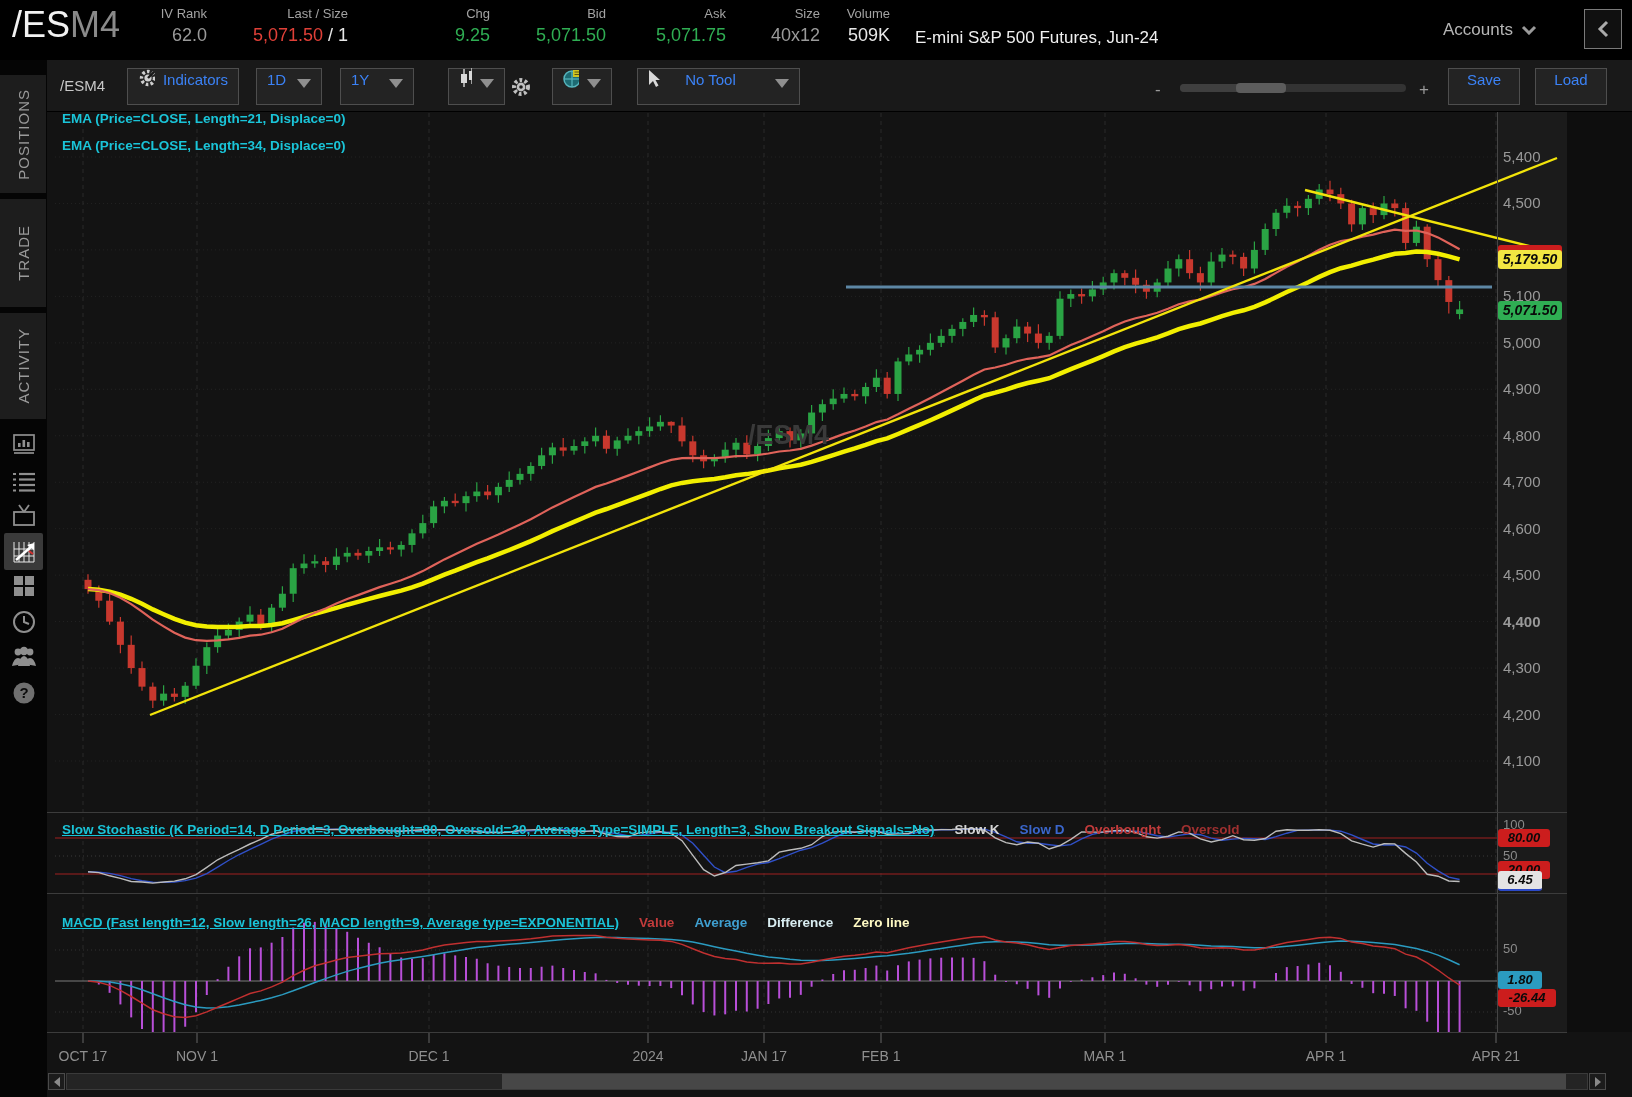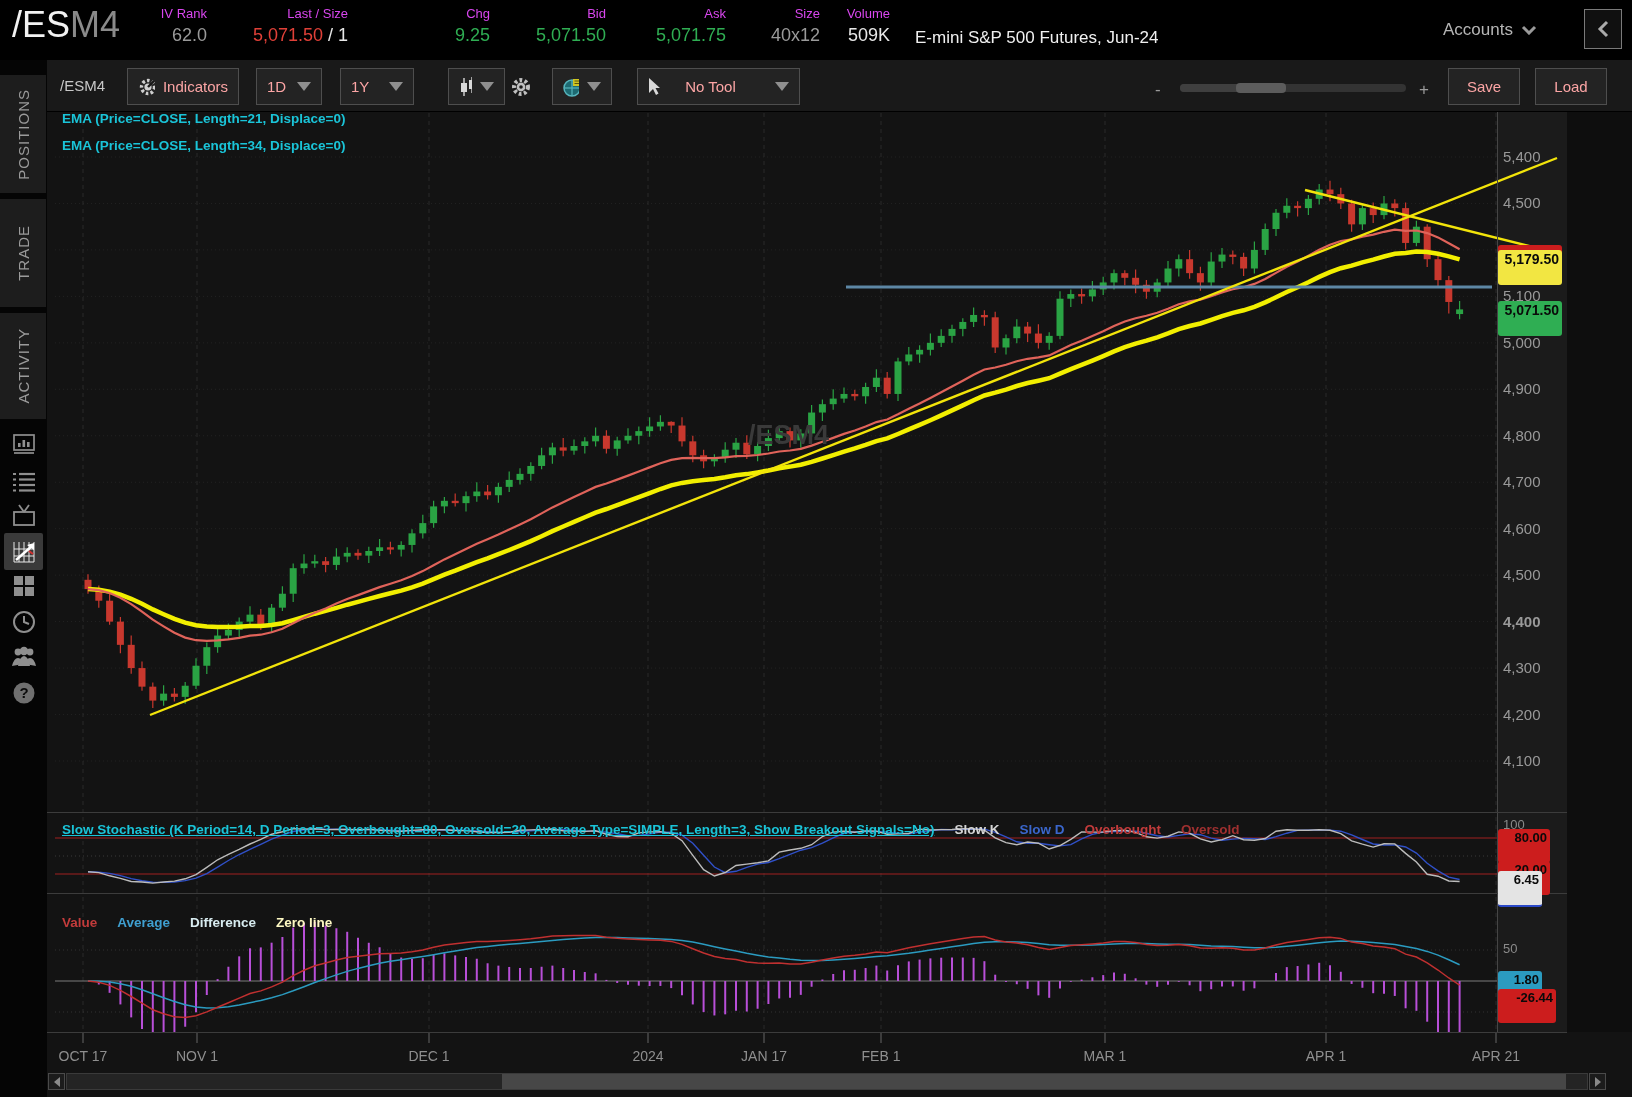--- a/index.html
+++ b/index.html
@@ -6,21 +6,21 @@
   body { background:#000; font-family:"Liberation Sans", sans-serif; }
   .page { position:relative; width:1632px; height:1097px; background:#000; overflow:hidden; }
   .abs { position:absolute; }
 
   
   .header { position:absolute; left:0; top:0; width:1632px; height:60px; background:#000; }
   .symbol { position:absolute; left:12px; top:4px; font-size:36px; font-weight:400; letter-spacing:0; }
   .symbol .root { color:#f2f2f2; }
   .symbol .suffix { color:#8a8a8a; }
   .hfield { position:absolute; top:6px; text-align:right; }
-  .hfield .lbl { display:block; font-size:13px; color:#d946ef; margin-bottom:4px; }
+  .hfield .lbl { display:block; font-size:13px; color:#a3a3a3; margin-bottom:4px; }
   .hfield .val { font-size:18px; color:#c9c9c9; }
   .c-red { color:#e04038 !important; }
   .c-green { color:#2fae53 !important; }
   .c-gray { color:#9a9a9a !important; }
   .c-white { color:#e8e8e8 !important; }
   .desc { position:absolute; left:915px; top:28px; font-size:17px; color:#f0f0f0; }
   .accounts { position:absolute; left:1443px; top:20px; font-size:17px; color:#b5b5b5; display:flex; align-items:center; gap:8px; cursor:pointer; }
   .collapse-btn { position:absolute; left:1584px; top:9px; width:38px; height:40px; border:1px solid #7a7a7a; background:#101010; display:flex; align-items:center; justify-content:center; }
 
   
@@ -33,39 +33,39 @@
   
   .chart-bg { position:absolute; left:47px; top:60px; width:1585px; height:1037px; background:#131313; }
   .axis-bg { position:absolute; left:1497px; top:112px; width:70px; height:920px; background:#1b1b1b; }
   .right-void { position:absolute; left:1567px; top:112px; width:65px; height:920px; background:#0e0e0e; }
   .axis-vline { position:absolute; left:1497px; top:112px; width:1px; height:920px; background:#454545; }
   .divider { position:absolute; left:47px; width:1520px; height:1px; background:#3c3c3c; }
 
   
   .toolbar { position:absolute; left:47px; top:60px; width:1585px; height:52px; background:#191919; border-bottom:1px solid #000; }
   .tb-sym { position:absolute; left:13px; top:17px; font-size:15px; color:#c8c8c8; }
-  .tb-btn { position:absolute; top:8px; height:37px; border:1px solid #4e4e4e; background:#232323; color:#fca5a5; font-size:15px; display:flex; align-items:center; gap:8px; padding:4px 10px; cursor:pointer; }
+  .tb-btn { position:absolute; top:8px; height:37px; border:1px solid #4e4e4e; background:#232323; color:#3b82f6; font-size:15px; display:flex; align-items:flex-end; gap:8px; padding:16px 10px; cursor:pointer; }
   .caret { width:0; height:0; border-left:7px solid transparent; border-right:7px solid transparent; border-top:9px solid #8f8f8f; }
   .zoom-minus, .zoom-plus { position:absolute; top:20px; color:#9a9a9a; font-size:17px; cursor:pointer; }
   .zoom-track { position:absolute; left:1133px; top:24px; width:226px; height:8px; background:#333; border-radius:4px; cursor:pointer; }
   .zoom-fill { position:absolute; left:0; top:0; width:62px; height:8px; background:#3f3f3f; border-radius:4px; }
   .zoom-thumb { position:absolute; left:56px; top:-1px; width:50px; height:10px; background:#5c5c5c; border-radius:4px; cursor:pointer; }
 
   
   .ema-label { position:absolute; left:62px; font-size:13.5px; font-weight:700; color:#1ac4d8; }
   .study-row { position:absolute; left:62px; display:flex; align-items:baseline; gap:20px; white-space:nowrap; }
   .study-title { font-size:13.5px; font-weight:700; color:#1ac4d8; text-decoration:underline; cursor:pointer; }
   .lg { font-size:13.5px; font-weight:700; }
   .watermark { position:absolute; left:748px; top:420px; font-size:27px; font-weight:700; color:#3a3a3a; }
 
   
   .ptick { position:absolute; left:1503px; font-size:15px; color:#999; }
   .ttick { position:absolute; top:1048px; font-size:14px; color:#8f8f8f; transform:translateX(-50%); white-space:nowrap; }
   .stick { position:absolute; left:1503px; font-size:13px; color:#8a8a8a; }
-  .bubble { position:absolute; left:1498px; border-radius:3px; color:#0a0a0a; font-size:14px; font-weight:700; text-align:right; padding:1px 3px 18px; }
+  .bubble { position:absolute; left:1498px; border-radius:3px; color:#0a0a0a; font-size:14px; font-weight:700; text-align:center; padding:1px 3px 2px;font-style:italic; }
   .b-yellow { background:#f2e642; }
   .b-green { background:#2fae53; }
   .b-red { background:#cc1d1d; }
   .b-blue { background:#2b9bc0; }
   .b-white { background:#e4e4e4; border-bottom:2px solid #2b49c8; }
 
   
   .hscroll-track { position:absolute; left:66px; top:1073px; width:1522px; height:17px; background:#242424; border:1px solid #3a3a3a; cursor:pointer; }
   .hscroll-thumb { position:absolute; left:502px; top:1074px; width:1064px; height:15px; background:#474747; cursor:grab; }
   .scroll-btn { position:absolute; top:1073px; width:17px; height:17px; border:1px solid #4a4a4a; background:#1c1c1c; display:flex; align-items:center; justify-content:center; cursor:pointer; }
@@ -749,20 +749,21 @@
 
   <div class="study-row" style="top:822px">
     <span class="study-title">Slow Stochastic (K Period=14, D Period=3, Overbought=80, Oversold=20, Average Type=SIMPLE, Length=3, Show Breakout Signals=No)</span>
     <span class="lg" style="color:#d5d5d5">Slow K</span>
     <span class="lg" style="color:#3a66cc">Slow D</span>
     <span class="lg" style="color:#c23b3b">Overbought</span>
     <span class="lg" style="color:#a03030">Oversold</span>
   </div>
 
   <div class="study-row" style="top:915px">
+    <span class="study-title">MACD (Fast length=12, Slow length=26, MACD length=9, Average type=EXPONENTIAL)</span>
     <span class="lg" style="color:#c23b3b">Value</span>
     <span class="lg" style="color:#3f9fd0">Average</span>
     <span class="lg" style="color:#d8ecf0">Difference</span>
     <span class="lg" style="color:#fef9c3">Zero line</span>
   </div>
 
   <div id="price-axis">
       <div class="ptick" style="top: 148px;">5,400</div>
       <div class="ptick" style="top: 194.462px;">4,500</div>
       <div class="ptick" style="top: 240.923px;">5,200</div>

